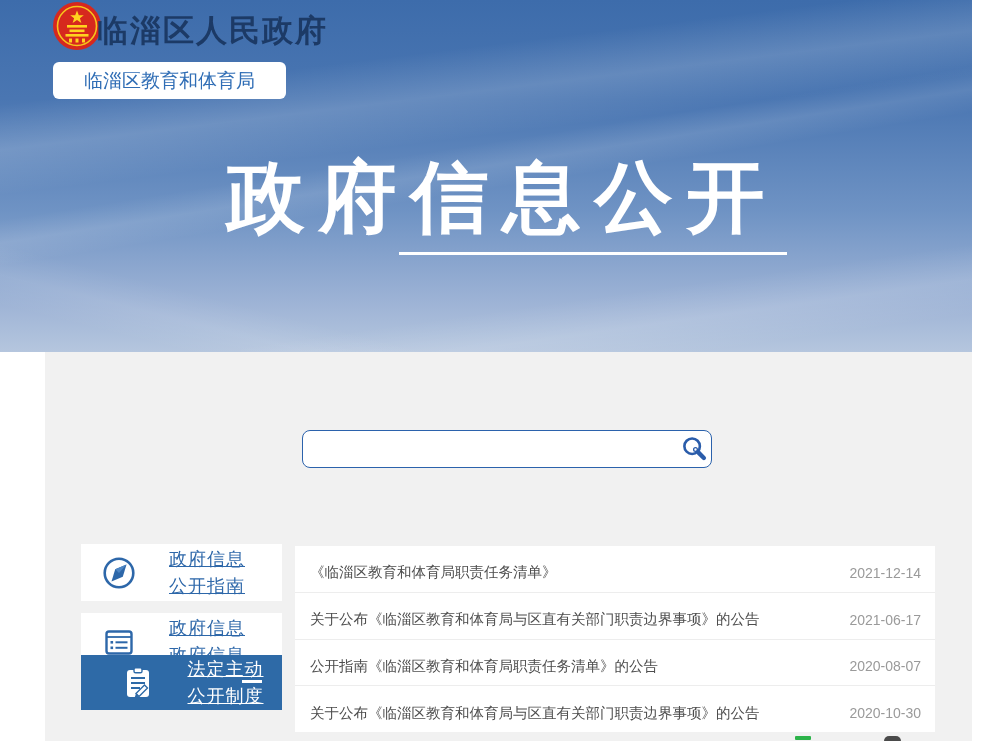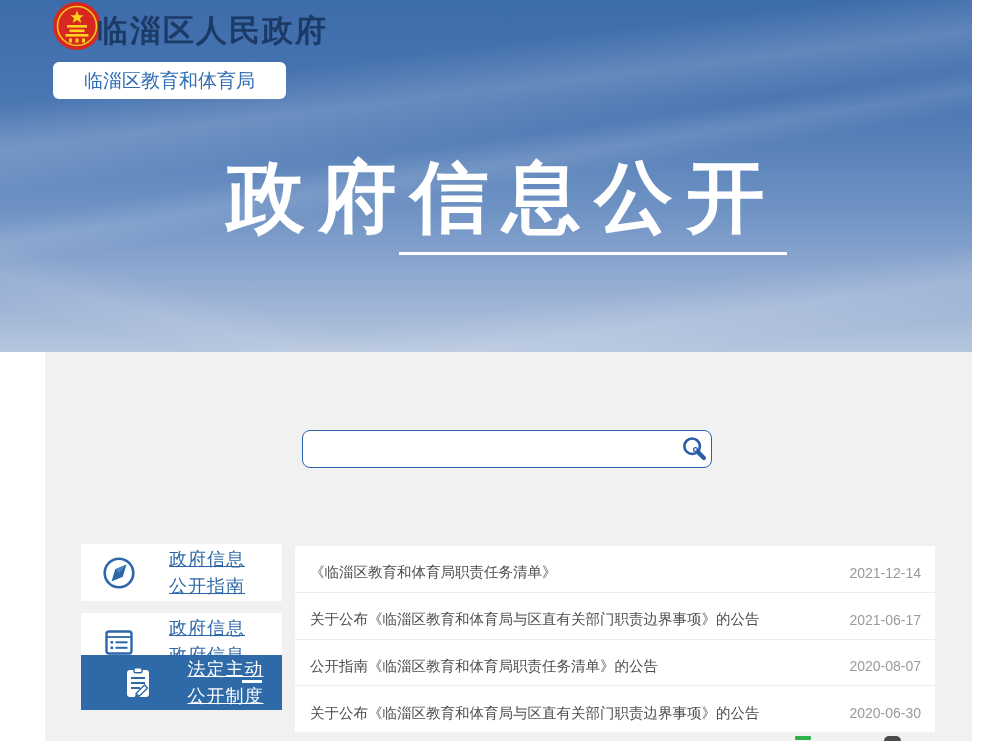--- a/index.html
+++ b/index.html
@@ -197,20 +197,20 @@
     <div class="row">
       <span class="row-title">关于公布《临淄区教育和体育局与区直有关部门职责边界事项》的公告</span>
       <span class="row-date">2021-06-17</span>
     </div>
     <div class="row">
       <span class="row-title">公开指南《临淄区教育和体育局职责任务清单》的公告</span>
       <span class="row-date">2020-08-07</span>
     </div>
     <div class="row">
       <span class="row-title">关于公布《临淄区教育和体育局与区直有关部门职责边界事项》的公告</span>
-      <span class="row-date">2020-06-30</span>
+      <span class="row-date">2020-10-30</span>
     </div>
   </div>
 
   <div class="frag-green"></div>
   <div class="frag-dark"></div>
 
 </div>
 
 </body></html>

